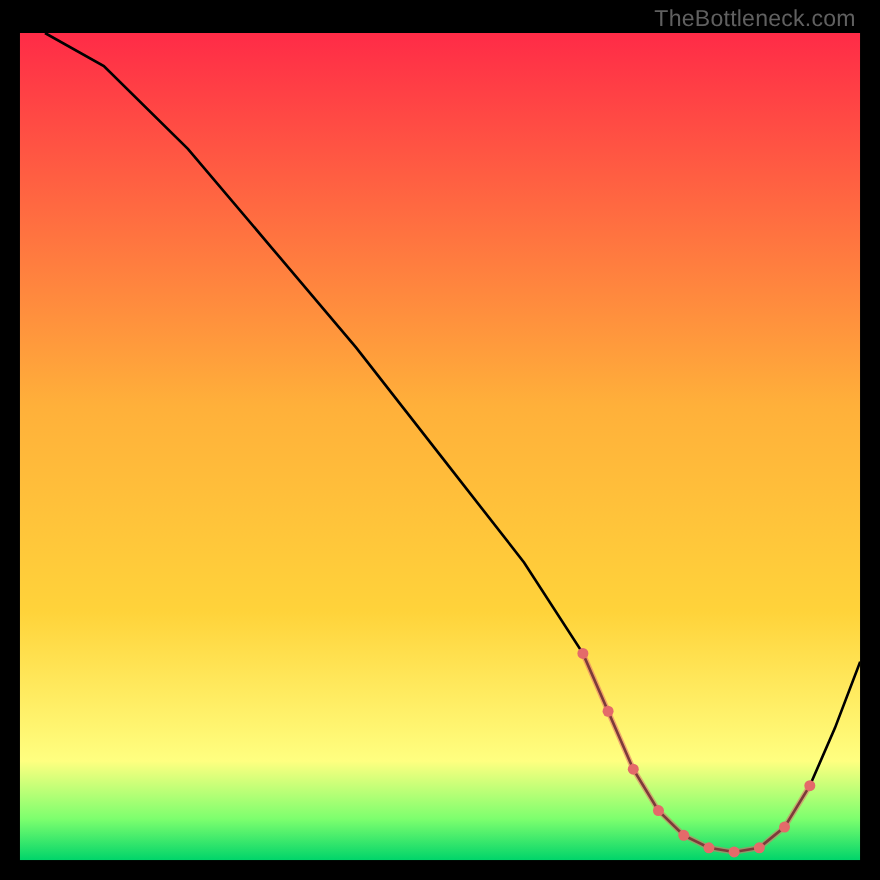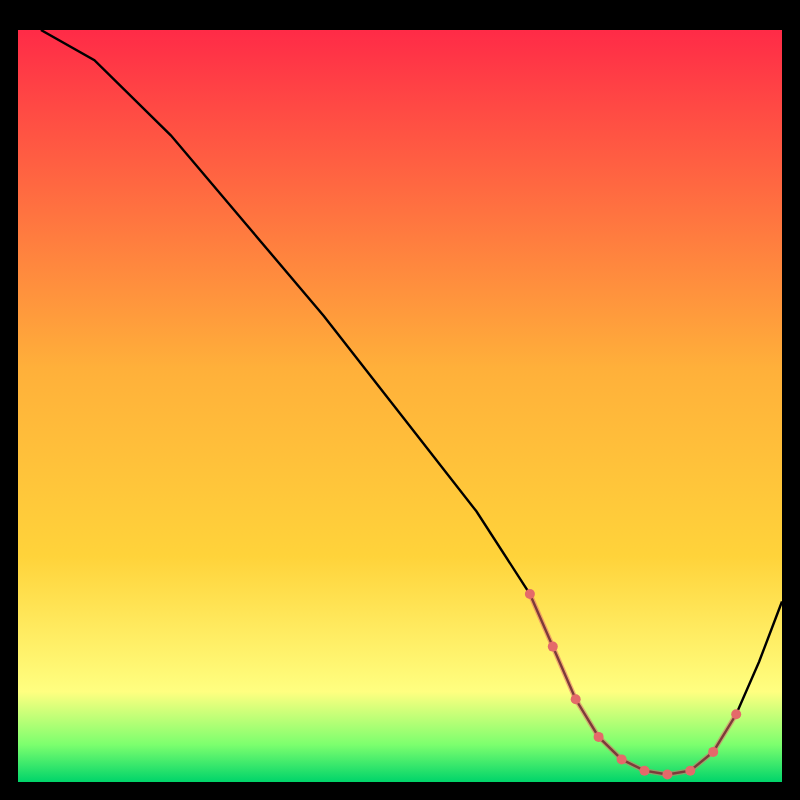--- a/index.html
+++ b/index.html
@@ -36,20 +36,21 @@
     color: #606060;
     font-size: 21px;
     letter-spacing: 0.2px;
     font-weight: 400;
   }
 </style>
 </head>
 <body>
 
 <div class="wrap">
+  <div class="credit">TheBottleneck.com</div>
   <div class="plot">
     <svg id="chart-svg" viewBox="0 0 764 752" preserveAspectRatio="none">
       <defs>
         <linearGradient id="bg-grad" x1="0" y1="0" x2="0" y2="1">
           <stop id="g0" offset="0%" stop-color="#ff2b47"></stop>
           <stop id="g1" offset="45%" stop-color="#ffb03a"></stop>
           <stop id="g2" offset="70%" stop-color="#ffd33a"></stop>
           <stop id="g3" offset="88%" stop-color="#ffff80"></stop>
           <stop id="g4" offset="95%" stop-color="#7dff6e"></stop>
           <stop id="g5" offset="100%" stop-color="#00d46a"></stop>

